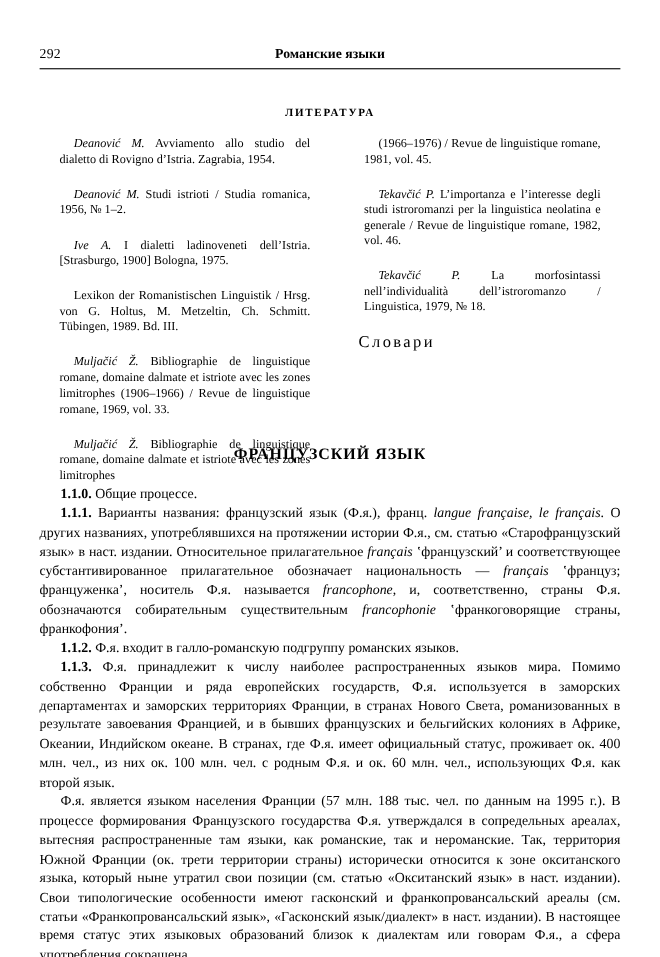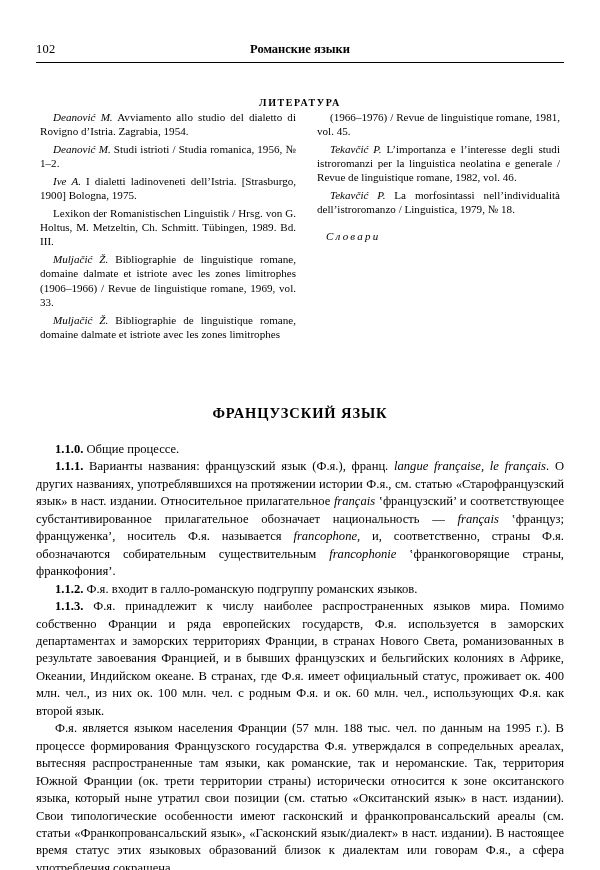--- a/index.html
+++ b/index.html
@@ -80,35 +80,34 @@
     width: 264px;
     font-size: 11.1px;
     line-height: 14.05px;
     text-align: justify;
     text-justify: inter-word;
   }
   .col-left  { left: 0px;   width: 264px; }
   .col-right { left: 277px; width: 251px; }
 
   .bib-entry {
-    margin: 4px;
+    margin: 18px;
     text-indent: 13px;
     hyphens: manual;
   }
   .bib-entry + .bib-entry { margin-top: 0; }
   .bib-entry i { font-style: italic; }
 
   .subhead {
     text-indent: 13px;
-    font-size: 11px;
+    font-size: 15px;
     letter-spacing: 2.2px;
     margin-top: 13px;
     margin-bottom: 0;
     text-align: left;
-    font-style: italic;
   }
 
   
   .authors {
     position: absolute;
     left: 36px;
     top: 376px;
     width: 528px;
     text-align: center;
     font-size: 13px;
@@ -145,21 +144,21 @@
   }
   .body b { font-weight: bold; }
   .body i { font-style: italic; }
 </style>
 </head>
 <body>
 
 <div class="page">
 
   <div class="runhead">
-    <span class="folio">102</span>
+    <span class="folio">292</span>
     <span class="runtitle">Романские языки</span>
   </div>
   <div class="headrule"></div>
 
   <div class="bib-heading">ЛИТЕРАТУРА</div>
 
   <div class="cols">
     <div class="col col-left">
       <p class="bib-entry"><i>Deanović M.</i><span> Avviamento allo studio del dialetto di Rovigno d’Istria. Zagrabia, 1954.</span></p>
       <p class="bib-entry"><i>Deanović M.</i><span> Studi istrioti / Studia romanica, 1956, № 1–2.</span></p>

